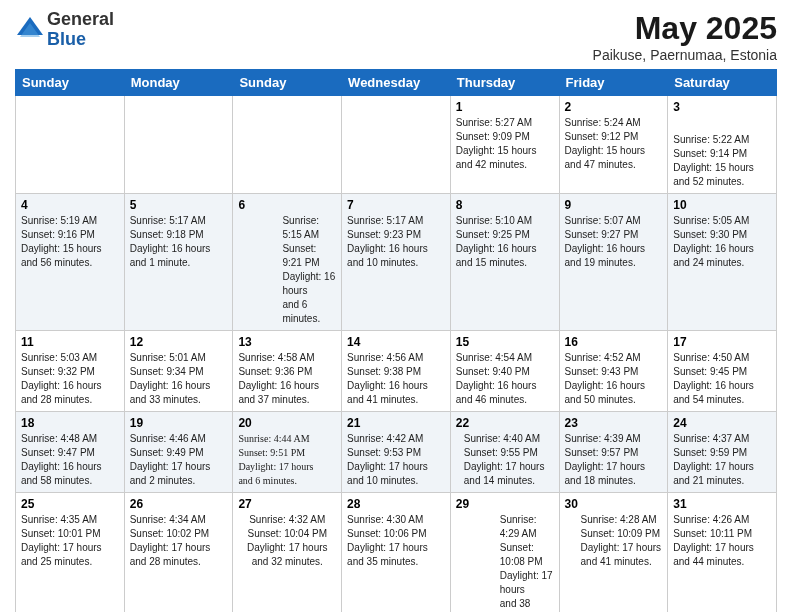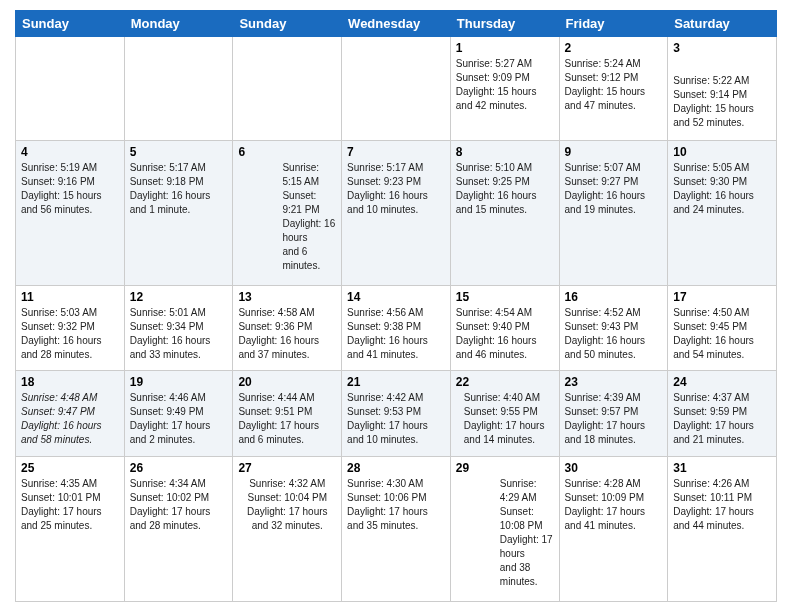--- a/index.html
+++ b/index.html
@@ -98,20 +98,36 @@
       color: #222;
     }
     .empty-cell {
       background: #fff !important;
     }
   </style>
 </head>
 <body>
 
 <div class="page">
+  <div class="header">
+    <div class="logo">
+      <svg class="logo-icon" viewBox="0 0 30 30">
+        <polygon points="15,2 28,20 2,20" fill="#1a6bbf"></polygon>
+        <polygon points="15,8 25,22 5,22" fill="#4a9de0" opacity="0.5"></polygon>
+      </svg>
+      <div class="logo-text">
+        <span class="logo-general">General</span>
+        <span class="logo-blue">Blue</span>
+      </div>
+    </div>
+    <div class="title-section">
+      <div class="main-title">May 2025</div>
+      <div class="subtitle">Paikuse, Paernumaa, Estonia</div>
+    </div>
+  </div>
 
   <table class="calendar">
     <thead>
       <tr>
         <th>Sunday</th>
         <th>Monday</th>
         <th>Sunday</th>
         <th>Wednesday</th>
         <th>Thursday</th>
         <th>Friday</th>
@@ -244,35 +260,35 @@
             <span class="day-num">17</span>
             <div class="day-info" style="white-space: pre-line;">Sunrise: 4:50 AM
 Sunset: 9:45 PM
 Daylight: 16 hours
 and 54 minutes.</div>
           </td>
         </tr>
         <tr>
           <td>
             <span class="day-num">18</span>
-            <div class="day-info" style="white-space: pre-line; font-style: italic;">Sunrise: 4:48 AM
+            <div class="day-info" style="white-space: pre-line;">Sunrise: 4:48 AM
 Sunset: 9:47 PM
 Daylight: 16 hours
 and 58 minutes.</div>
           </td>
           <td>
             <span class="day-num">19</span>
             <div class="day-info" style="white-space: pre-line;">Sunrise: 4:46 AM
 Sunset: 9:49 PM
 Daylight: 17 hours
 and 2 minutes.</div>
           </td>
           <td>
             <span class="day-num">20</span>
-            <div class="day-info" style="white-space: pre-line;">Sunrise: 4:44 AM
+            <div class="day-info" style="white-space: pre-line; font-family: Liberation Serif, serif;">Sunrise: 4:44 AM
 Sunset: 9:51 PM
 Daylight: 17 hours
 and 6 minutes.</div>
           </td>
           <td>
             <span class="day-num">21</span>
             <div class="day-info" style="white-space: pre-line;">Sunrise: 4:42 AM
 Sunset: 9:53 PM
 Daylight: 17 hours
 and 10 minutes.</div>
@@ -330,21 +346,21 @@
           </td>
           <td>
             <span class="day-num">29</span>
             <div class="day-info" style="white-space: pre-line; margin-left: 44px;">Sunrise: 4:29 AM
 Sunset: 10:08 PM
 Daylight: 17 hours
 and 38 minutes.</div>
           </td>
           <td>
             <span class="day-num">30</span>
-            <div class="day-info" style="white-space: pre-line;">Sunrise: 4:28 AM
+            <div class="day-info" style="white-space: pre-line; margin-left: 16px;">Sunrise: 4:28 AM
 Sunset: 10:09 PM
 Daylight: 17 hours
 and 41 minutes.</div>
           </td>
           <td>
             <span class="day-num">31</span>
             <div class="day-info" style="white-space: pre-line;">Sunrise: 4:26 AM
 Sunset: 10:11 PM
 Daylight: 17 hours
 and 44 minutes.</div>

